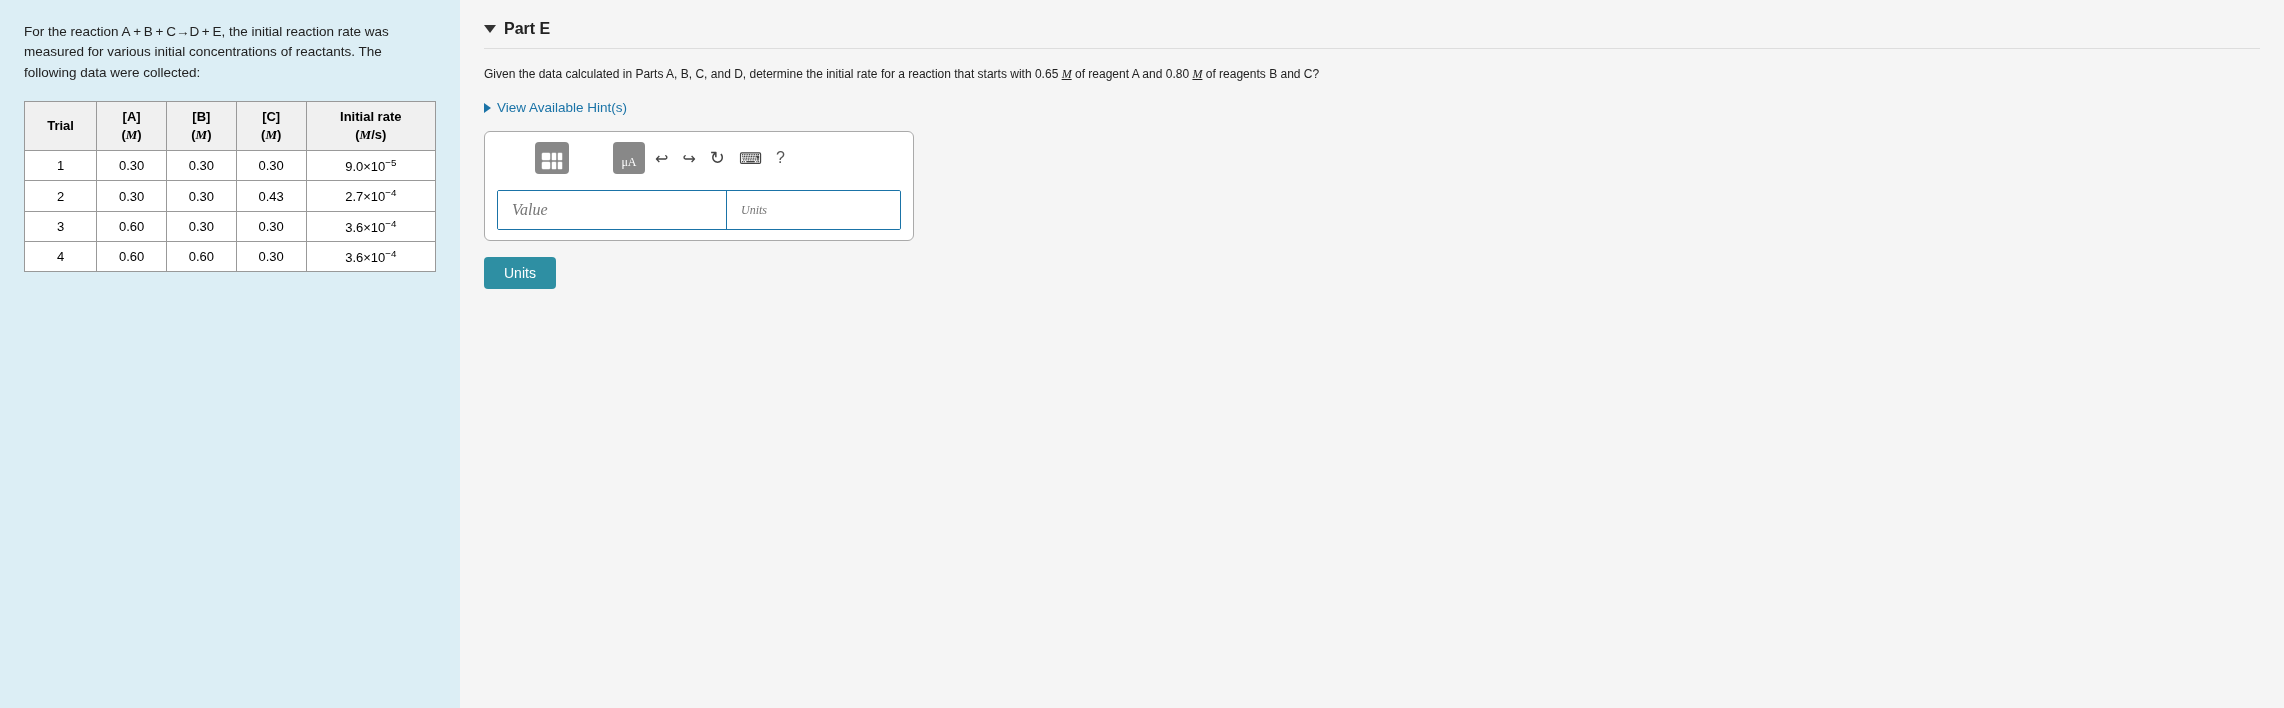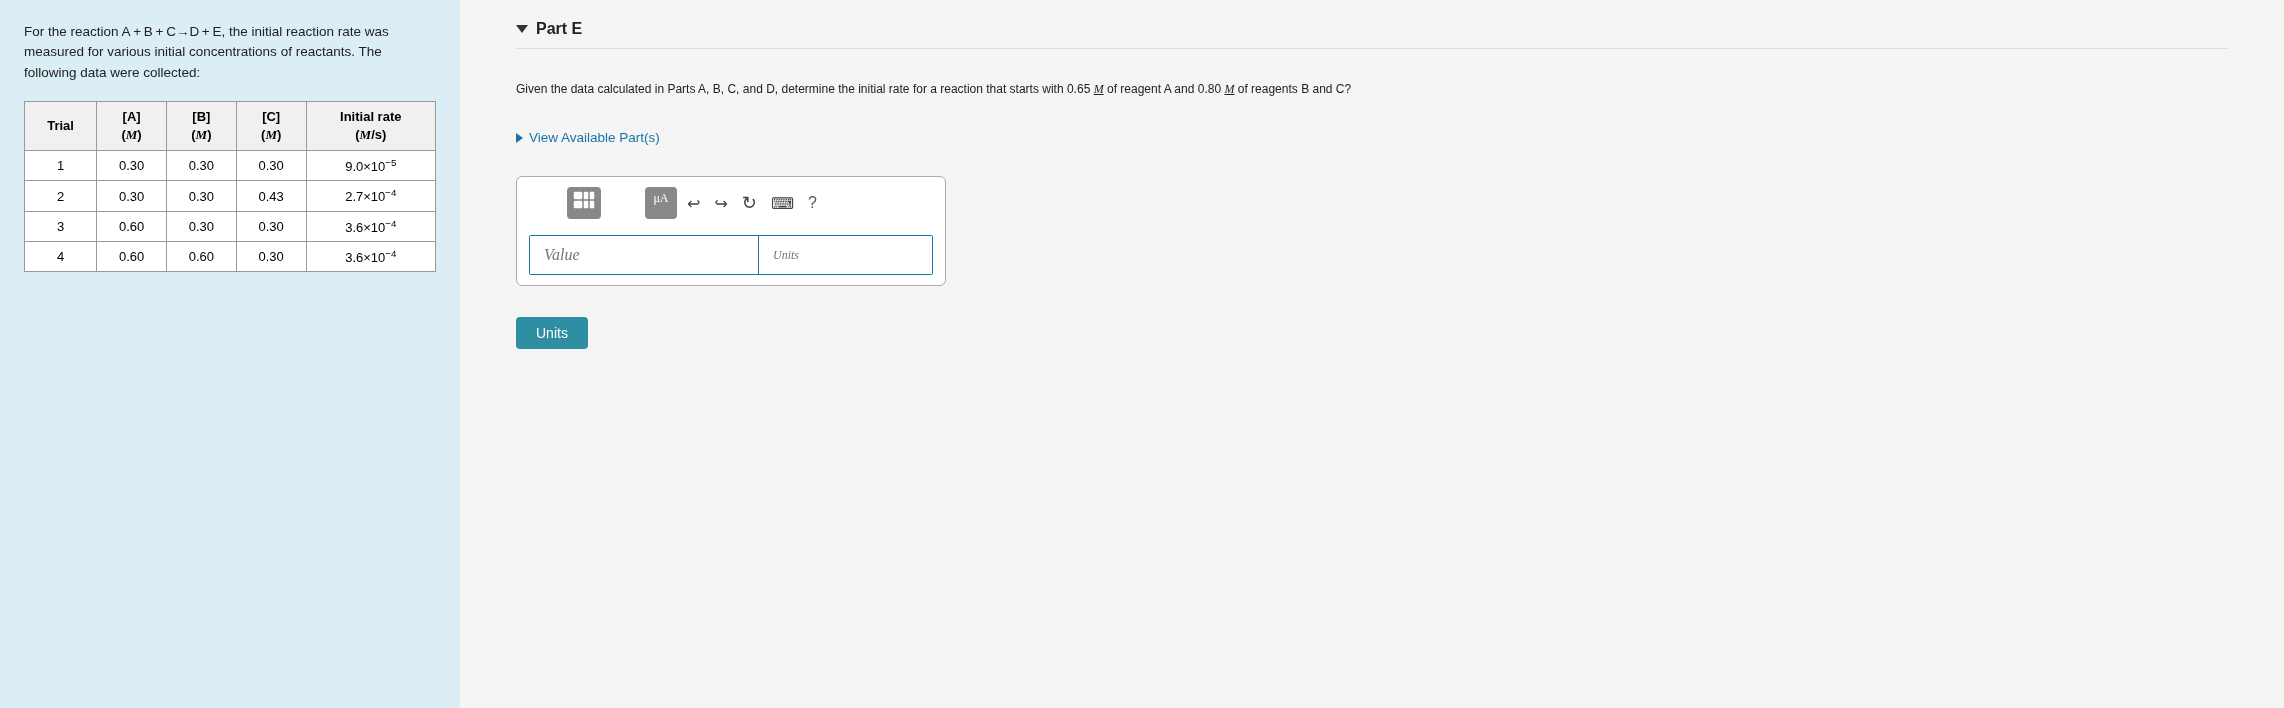--- a/index.html
+++ b/index.html
@@ -52,24 +52,24 @@
     }
 
     sup {
       font-size: 0.75em;
       vertical-align: super;
     }
 
     .right-panel {
       flex: 1;
       background: #f5f5f5;
-      padding: 20px 56px;
+      padding: 20px 24px;
       display: flex;
       flex-direction: column;
-      gap: 31px;
+      gap: 16px;
     }
 
     .part-header {
       display: flex;
       align-items: center;
       gap: 8px;
       font-size: 16px;
       font-weight: bold;
       color: #222;
       padding-bottom: 10px;
@@ -133,21 +133,21 @@
     }
 
     .toolbar-btn {
       background: #888;
       border: none;
       border-radius: 4px;
       color: white;
       cursor: pointer;
       padding: 4px 6px;
       display: flex;
-      align-items: flex-start;
+      align-items: flex-end;
       justify-content: center;
       font-size: 13px;
       height: 32px;
       min-width: 32px;
       margin-left: 38px;
     }
 
     .toolbar-btn.icon-grid {
       background: #888;
       border-radius: 4px;
@@ -266,21 +266,21 @@
     <span>Part E</span>
   </div>
 
   <div class="question-text">
     Given the data calculated in Parts A, B, C, and D, determine the initial rate for a reaction that starts with 0.65 <span class="italic-math"><u>M</u></span> of reagent A and 0.80 <span class="italic-math"><u>M</u></span> of reagents B and C?
   </div>
 
 
   <a class="hint-link">
     <span class="chevron-right"></span>
-    <span>View Available Part(s)</span>
+    <span>View Available Hint(s)</span>
   </a>
 
   <div class="answer-box">
 
     <div class="toolbar">
       <button class="toolbar-btn icon-grid" title="Templates">
         <svg width="22" height="18" viewBox="0 0 22 18">
           <rect x="1" y="1" width="8" height="7" rx="1" fill="white" stroke="white" stroke-width="0.5"></rect>
           <rect x="11" y="1" width="4" height="7" rx="0.5" fill="white" stroke="white" stroke-width="0.5"></rect>
           <rect x="17" y="1" width="4" height="7" rx="0.5" fill="white" stroke="white" stroke-width="0.5"></rect>

